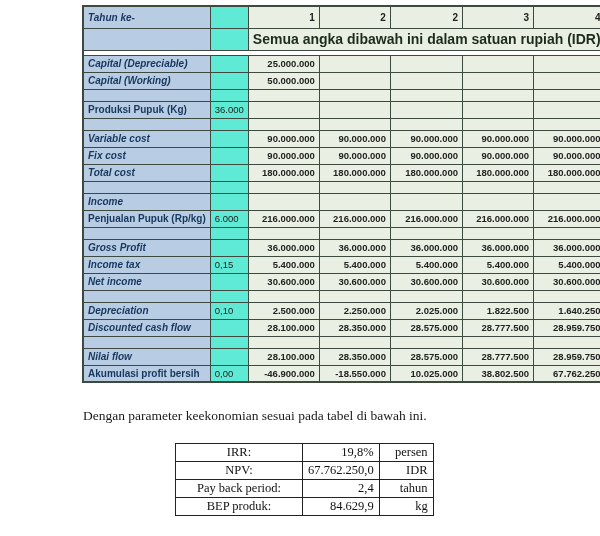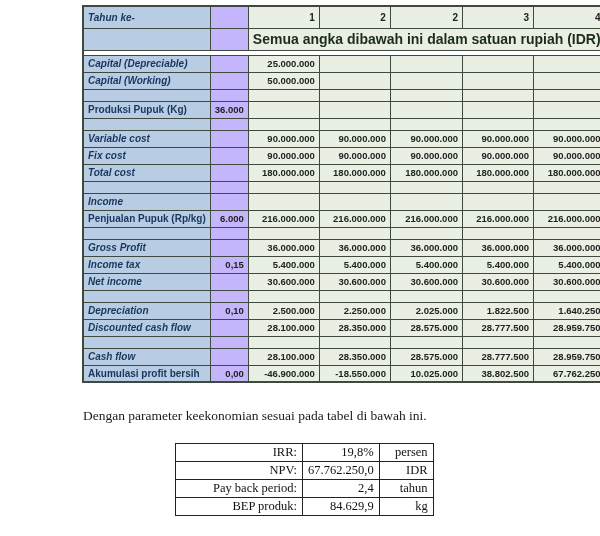--- a/index.html
+++ b/index.html
@@ -14,21 +14,21 @@
     border-collapse:collapse; table-layout:fixed;
     border:2px solid #3e4a40;
   }
   .main-table td {
     border:1px solid #3e4a40;
     padding:0 4px; overflow:hidden; white-space:nowrap;
     vertical-align:middle;
   }
   td.lbl { background:#b8cce4; color:#17375d; font-weight:bold; font-size:10px; }
   td.lbl.it { font-style:italic; }
-  td.prm { background:#c4b5fd; text-align:right; font-weight:bold; font-size:9.5px; color:#222; }
+  td.prm { background:#5eead4; text-align:left; font-weight:normal; font-size:9.5px; color:#222; }
   td.val { background:#e9f0e3; text-align:right; font-weight:600; font-size:9.5px; color:#222; }
   td.year { font-weight:bold; font-size:10px; }
   td.merged { text-align:right; font-weight:bold; font-size:14px; color:#1c2b1c; }
   tr.h { height:22px; }
   tr.d { height:17px; }
   tr.b { height:12px; }
   tr.spacer td { border-left:none; border-right:none; background:#ffffff; height:4px; padding:0; }
   
   .note {
     position:absolute; left:83px; top:408px; width:480px;
@@ -38,21 +38,21 @@
   .sum {
     position:absolute; left:175px; top:443px;
     border-collapse:collapse; table-layout:fixed;
     font-family:"Liberation Serif", serif; font-size:12.5px; color:#111;
   }
   .sum th, .sum td {
     border:1px solid #222; height:17px; padding:0 5px;
     font-weight:normal; overflow:hidden; white-space:nowrap;
   }
   .sum th { text-align:center; }
-  .sum td.pname { text-align:right; }
+  .sum td.pname { text-align:center; }
   .sum td.nilai { text-align:right;margin-left:25px; }
   .sum td.unit  { text-align:right; }
 </style>
 </head>
 <body>
 
 <table class="main-table">
   <colgroup>
     <col style="width:120px">
       <col style="width:48px">
@@ -247,21 +247,21 @@
       <tr class="b">
         <td class="lbl"></td>
         <td class="prm"></td>
         <td class="val"></td>
         <td class="val"></td>
         <td class="val"></td>
         <td class="val"></td>
         <td class="val"></td>
       </tr>
       <tr class="d">
-        <td class="lbl it">Cash flow</td>
+        <td class="lbl it">Nilai flow</td>
         <td class="prm"></td>
         <td class="val">28.100.000</td>
         <td class="val">28.350.000</td>
         <td class="val">28.575.000</td>
         <td class="val">28.777.500</td>
         <td class="val">28.959.750</td>
       </tr>
       <tr class="d">
         <td class="lbl">Akumulasi profit bersih</td>
         <td class="prm">0,00</td>

